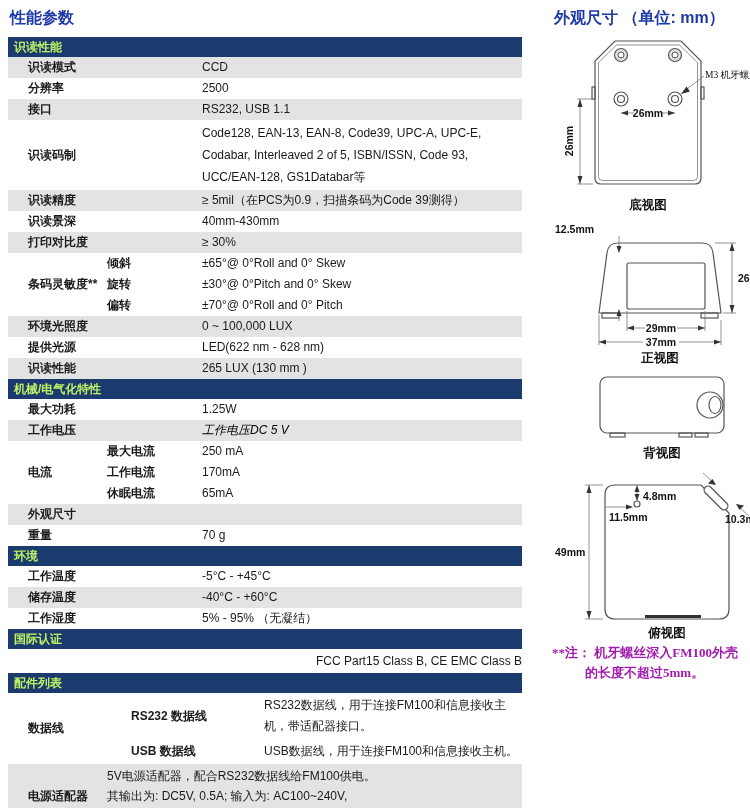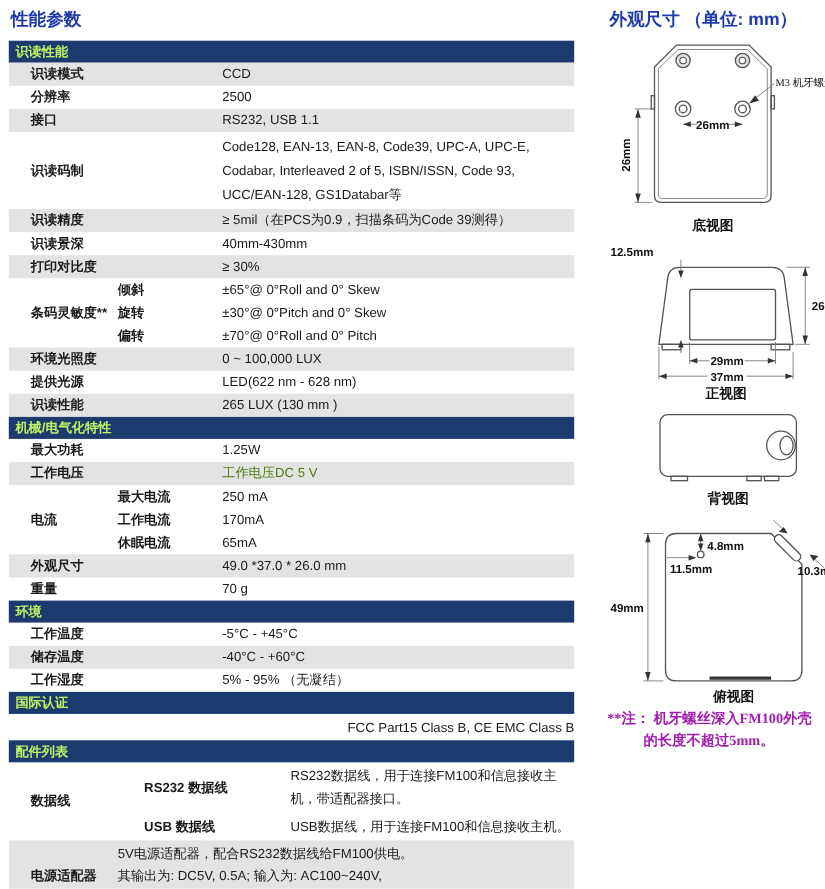--- a/index.html
+++ b/index.html
@@ -10,21 +10,21 @@
   .page-title{font-size:16px;font-weight:bold;color:#1e3aa8;margin:2px 0 8px 2px;}
   .sec-header{background:#1b3a6d;color:#bef264;font-weight:bold;font-size:12px;
               padding:2px 6px;line-height:16px;}
   .row{display:flex;min-height:21px;line-height:21px;font-size:12px;align-items:center;}
   .row.g{background:#e3e3e3;}
   .lab{width:194px;padding-left:20px;font-weight:bold;align-self:center;box-sizing:border-box;}
   .lab.narrow{width:99px;}
   .sub{width:95px;font-weight:bold;}
   .val{flex:1;padding-right:21px;}
   .val.pre{white-space:pre-line;line-height:20px;padding:2px 3px 2px 0;}
-  .muted{color:#4d7c0f;}
+  .muted{color:#000000;font-style:italic;}
   .grp-col{flex:1;display:flex;flex-direction:column;}
   .subrow{display:flex;line-height:21px;}
   .acc-subrow{display:flex;}
   .acc-key{width:95px;font-weight:bold;display:flex;align-items:center;margin-left:24px;}
   .acc-desc{flex:1;line-height:21px;padding:2px 3px 2px 0;margin-left:38px;}
   .full{flex:1;padding-left:4px;line-height:24px;text-align:right;}
   .wrapval{line-height:22px;padding:2px 3px 2px 0;}
   .fig{display:block;margin:0 auto;}
   .note{font-family:"Liberation Serif",serif;font-size:13px;
         font-weight:bold;line-height:20px;color:#a21caf;}
@@ -123,21 +123,20 @@
         <div class="val">170mA</div>
       </div>
       <div class="subrow">
         <div class="sub">休眠电流</div>
         <div class="val">65mA</div>
       </div>
     </div>
   </div>
   <div class="row g">
     <div class="lab">外观尺寸</div>
-    <div class="val">49.0 *37.0 * 26.0 mm</div>
   </div>
   <div class="row">
     <div class="lab">重量</div>
     <div class="val">70 g</div>
   </div>
 
   <div class="sec-header">环境</div>
   <div class="row">
     <div class="lab">工作温度</div>
     <div class="val">-5°C - +45°C</div>

